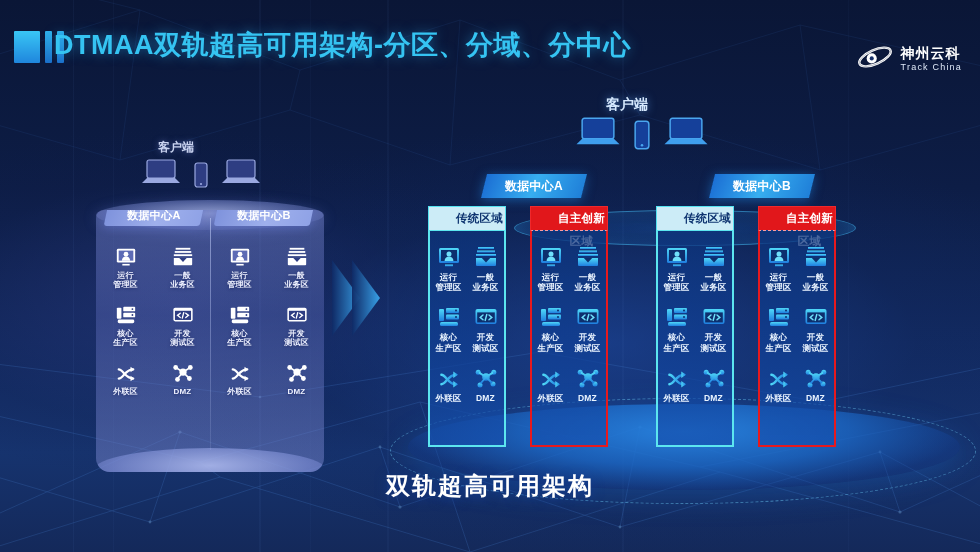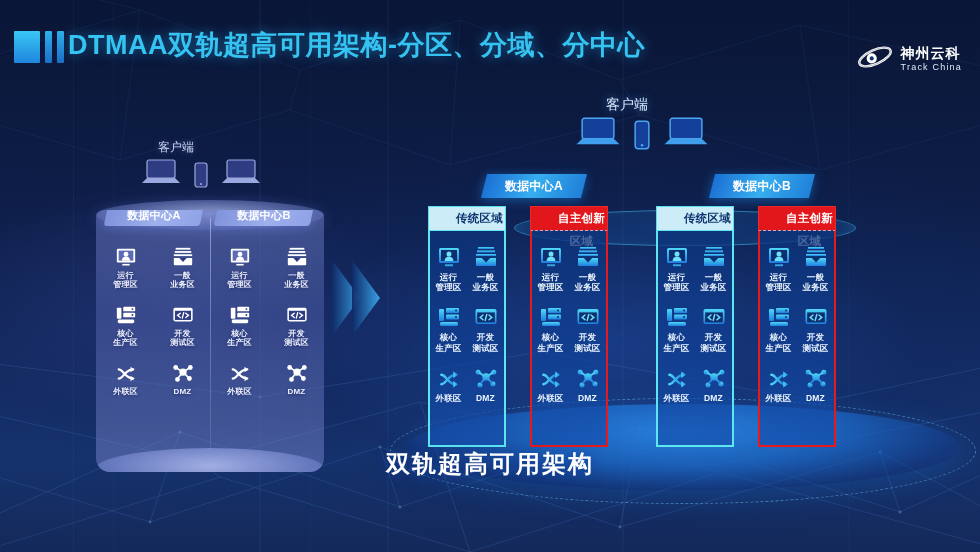--- a/index.html
+++ b/index.html
@@ -29,30 +29,30 @@
   .mesh{position:absolute;left:0;right:0;bottom:0;height:330px;pointer-events:none;opacity:.55;}
   .meshtop{position:absolute;left:0;right:0;top:0;height:190px;pointer-events:none;opacity:.35;}
 
   
   .header{position:absolute;left:0;top:0;width:980px;height:88px;}
   .bars{position:absolute;left:14px;top:31px;display:flex;align-items:center;gap:5px;height:32px;}
   .bars i{display:block;border-radius:1px;}
   .bars .b1{width:26px;height:32px;background:linear-gradient(180deg,#39c6f5,#1f86dd);}
   .bars .b2{width:7px;height:32px;background:linear-gradient(180deg,#2fb0ea,#1b6fc9);}
   .bars .b3{width:7px;height:32px;background:linear-gradient(180deg,#2fb0ea,#1b6fc9);}
-  .title{position:absolute;left:68px;top:27px;font-size:27px;font-weight:bold;letter-spacing:.5px;
+  .title{position:absolute;left:54px;top:27px;font-size:27px;font-weight:bold;letter-spacing:.5px;
     color:#35c4f2;text-shadow:0 0 12px rgba(40,170,235,.55);white-space:nowrap;}
   .logo{position:absolute;right:18px;top:42px;display:flex;align-items:flex-end;gap:7px;}
   .logo-mark{width:38px;height:30px;}
   .logo-txt{display:flex;flex-direction:column;line-height:1;}
   .logo-cn{color:#fff;font-size:14px;font-weight:bold;letter-spacing:1px;}
   .logo-en{color:#dfe9f8;font-size:9px;letter-spacing:1.2px;margin-top:3px;}
 
   
-  .client-label{position:absolute;color:#cfe3fb;font-size:13px;font-weight:normal;white-space:nowrap;
+  .client-label{position:absolute;color:#cfe3fb;font-size:13px;font-weight:bold;white-space:nowrap;
     text-shadow:0 0 8px rgba(90,160,240,.6);}
   .devices{position:absolute;display:flex;align-items:flex-end;gap:12px;}
 
   
   .left{position:absolute;left:86px;top:130px;width:250px;height:320px;}
   .left .client-label{left:72px;top:9px;color:#c9d3ef;font-size:12px;text-shadow:0 0 6px rgba(120,140,220,.5);}
   .left .devices{left:54px;top:28px;}
   .plate-l{position:absolute;left:10px;top:70px;width:228px;height:30px;border-radius:50%;
     background:radial-gradient(ellipse at 50% 45%, rgba(176,188,240,.78) 0%, rgba(120,136,208,.55) 55%, rgba(80,96,176,.18) 100%);
     box-shadow:0 3px 14px rgba(110,130,220,.35);}
@@ -108,21 +108,21 @@
   .zcell2 .lb{margin-top:3px;font-size:8.5px;line-height:1.2;font-weight:bold;color:#eaf4ff;letter-spacing:.2px;}
 
   #colA1{left:30px;} #colA2{left:132px;} #colB1{left:258px;} #colB2{left:360px;}
 
   .base{position:absolute;left:10px;top:316px;width:552px;height:86px;border-radius:50%;
     background:radial-gradient(ellipse at 50% 32%, rgba(40,132,225,.95) 0%, rgba(28,104,198,.80) 42%, rgba(18,64,150,.35) 72%, rgba(12,40,110,0) 100%);
     box-shadow:0 6px 30px rgba(30,120,220,.30);}
   .base-ring{position:absolute;left:-8px;top:310px;width:584px;height:104px;border-radius:50%;
     border:1px dashed rgba(120,215,250,.45);}
 
-  .bot-title{position:absolute;left:0;right:0;top:448px;text-align:center;}
+  .bot-title{position:absolute;left:0;right:0;top:470px;text-align:center;}
   .bot-cn{color:#ffffff;font-size:24px;font-weight:bold;letter-spacing:2px;text-shadow:0 2px 12px rgba(20,60,150,.9);}
   .bot-en{color:#cfe2f7;font-size:11px;letter-spacing:1.1px;margin-top:5px;
     font-family:"Liberation Mono","DejaVu Sans Mono",monospace;}
 
   .arrow{position:absolute;left:330px;top:250px;width:56px;height:96px;}
 
   svg{display:block;overflow:visible;}
 </style>
 </head>
 <body>

